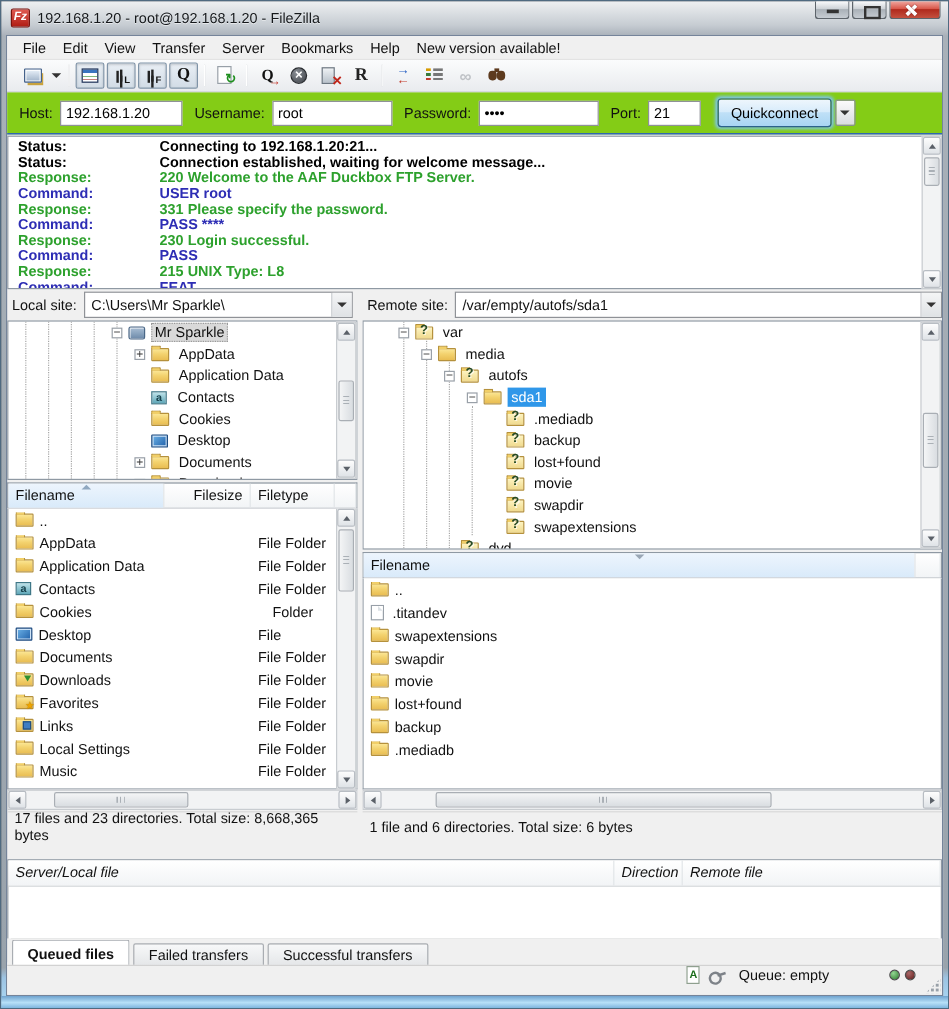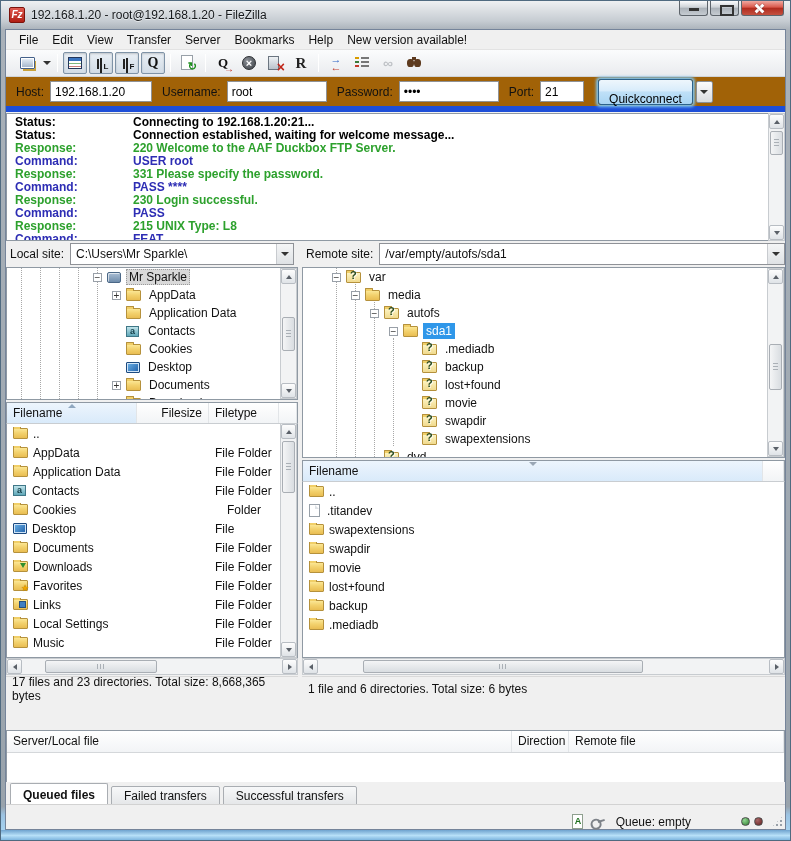--- a/index.html
+++ b/index.html
@@ -58,24 +58,24 @@
   .i-directory-comparison::before{content:"\2192";color:#2b62c4;font-weight:bold;font-size:11px;line-height:8px;}
   .i-directory-comparison::after{content:"\2190";color:#c23b2b;font-weight:bold;font-size:11px;line-height:8px;}
   .i-synchronized-browsing::before{content:"";position:absolute;left:2px;top:3px;width:4px;height:11px;
        background:linear-gradient(180deg,#d79b00 0 2px,transparent 2px 4px,#3a7a3a 4px 6px,transparent 6px 8px,#c23b2b 8px 10px,transparent 10px);}
   .i-synchronized-browsing::after{content:"";position:absolute;left:8px;top:3px;width:8px;height:11px;
        background:linear-gradient(180deg,#777 0 2px,transparent 2px 4px,#777 4px 6px,transparent 6px 8px,#777 8px 10px,transparent 10px);}
   .i-link-dragging::after{content:"\221E";color:#8d9298;font-weight:bold;font-size:14px;}
   .i-find-files::before{content:"";width:7px;height:8px;background:#5d3a1e;border-radius:45%;box-shadow:7px 0 0 #5d3a1e;margin-right:7px;}
   .i-find-files::after{content:"";position:absolute;top:3px;left:7px;width:4px;height:3px;background:#5d3a1e;}
   
-  .qcbar{position:absolute;left:0;top:47px;right:0;height:35px;background:#a16207;border-bottom:6px solid #1d4ed8;display:flex;align-items:center;padding-left:10px;}
+  .qcbar{position:absolute;left:0;top:47px;right:0;height:35px;background:#84cc16;border-bottom:1px solid #1d4ed8;display:flex;align-items:center;padding-left:10px;}
   .qc-label{margin:0 6px 0 10px;white-space:nowrap;}
   .qc-input{height:21px;border:1px solid #8f9297;background:#fff;font:12px "Liberation Sans",sans-serif;padding:0 4px;}
-  .qc-btn{height:14px;margin-left:14px;padding:12px 10px;border:1px solid #2c628b;border-radius:3px;
+  .qc-btn{height:24px;margin-left:14px;padding:0 10px;border:1px solid #2c628b;border-radius:3px;
        background:linear-gradient(180deg,#eef6fc,#d8ecfb 45%,#bfe0f7 50%,#a9d5f3);box-shadow:0 0 3px 1.5px #7cc3ef;font:12px "Liberation Sans",sans-serif;}
   .qc-drop{width:17px;height:22px;margin-left:3px;border:1px solid #8a9097;border-radius:2px;background:linear-gradient(180deg,#fbfbfb,#d9dce0);display:flex;align-items:center;justify-content:center;}
   
   .sunken{position:absolute;background:#fff;border:1px solid #8f99a3;}
   .logpanel{left:0;top:83px;right:0;height:128px;overflow:hidden;padding:2px 0 0 8px;}
   .log-line{display:flex;line-height:13px;white-space:nowrap;font-weight:bold;}
   .log-label{flex:0 0 118px;}
   .sitebar{position:absolute;height:24px;top:212px;display:flex;align-items:center;}
   .sitebar .lbl{margin:0 6px 0 4px;white-space:nowrap;}
   .combo{flex:1;display:flex;align-items:center;background:#fff;border:1px solid #8f9297;height:22px;margin-right:4px;}
@@ -128,27 +128,27 @@
   .tri-up{border-left:3px solid transparent;border-right:3px solid transparent;border-bottom:4px solid #5a6068;width:0;height:0;}
   .tri-dn{border-left:3px solid transparent;border-right:3px solid transparent;border-top:4px solid #5a6068;width:0;height:0;}
   .tri-l{border-top:3px solid transparent;border-bottom:3px solid transparent;border-right:4px solid #5a6068;width:0;height:0;}
   .tri-r{border-top:3px solid transparent;border-bottom:3px solid transparent;border-left:4px solid #5a6068;width:0;height:0;}
   .vthumb{position:absolute;left:1px;right:1px;background:linear-gradient(90deg,#f4f5f6,#d9dde1);border:1px solid #a9aeb4;border-radius:2px;}
   .vthumb::after{content:"";position:absolute;left:3px;right:3px;top:50%;height:7px;margin-top:-4px;background:repeating-linear-gradient(180deg,#aab0b6 0 1px,transparent 1px 3px);}
   .hthumb{position:absolute;top:1px;bottom:1px;background:linear-gradient(180deg,#f4f5f6,#d9dde1);border:1px solid #a9aeb4;border-radius:2px;}
   .hthumb::after{content:"";position:absolute;top:3px;bottom:3px;left:50%;width:7px;margin-left:-4px;background:repeating-linear-gradient(90deg,#aab0b6 0 1px,transparent 1px 3px);}
   .splitter{position:absolute;background:#f0f0f0;}
   
-  .qpanel{left:0;right:0;top:700px;height:86px;}
+  .qpanel{left:0;right:0;top:686px;height:86px;font-style:italic;}
   .qhead{position:absolute;left:0;right:0;top:0;height:22px;display:flex;background:linear-gradient(180deg,#fff,#f2f4f6);border-bottom:1px solid #d4d7da;}
   .tabsrow{position:absolute;left:0;right:0;top:752px;height:24px;display:flex;align-items:flex-end;padding-left:4px;background:#f0f0f0;}
   .qtab{height:20px;padding:0 12px;display:flex;align-items:center;border:1px solid #a9adb2;margin-right:3px;border-radius:2px 2px 0 0;background:linear-gradient(180deg,#f7f8f9,#e4e6e8);white-space:nowrap;}
   .qtab.active{background:#fff;font-weight:bold;height:23px;border-bottom-color:#fff;}
   
-  .statusbar{position:absolute;left:0;right:0;bottom:0;height:25px;background:#f0f0f0;border-top:1px solid #d2d2d2;display:flex;align-items:flex-end;padding:0 8px;}
+  .statusbar{position:absolute;left:0;right:0;bottom:0;height:25px;background:#f0f0f0;border-top:1px solid #d2d2d2;display:flex;align-items:flex-start;padding:0 8px;}
   .sb-right{margin-left:auto;display:flex;align-items:center;}
   .sb-type{position:relative;width:15px;height:15px;margin-right:6px;}
   .sb-type::before{content:"";position:absolute;left:3px;top:0;width:9px;height:13px;background:#fff;border:1px solid #8fa08f;}
   .sb-type::after{content:"A";position:absolute;left:6px;top:2px;font:bold 9px "Liberation Sans",sans-serif;color:#1c6e1c;}
   .sb-key{position:relative;width:16px;height:12px;margin-right:10px;transform:rotate(-18deg);}
   .sb-key::before{content:"";position:absolute;left:0;top:2px;width:7px;height:7px;border:2px solid #7d8288;border-radius:50%;}
   .sb-key::after{content:"";position:absolute;left:8px;top:5px;width:7px;height:2px;background:#7d8288;box-shadow:4px 2px 0 -1px #7d8288;}
   .led{width:9px;height:9px;border-radius:50%;border:1px solid #4c4c4c;margin-left:4px;}
   .led.green{background:radial-gradient(circle at 35% 30%,#93d693,#2e7d2e);}
   .led.red{background:radial-gradient(circle at 35% 30%,#a86666,#64201f);}

